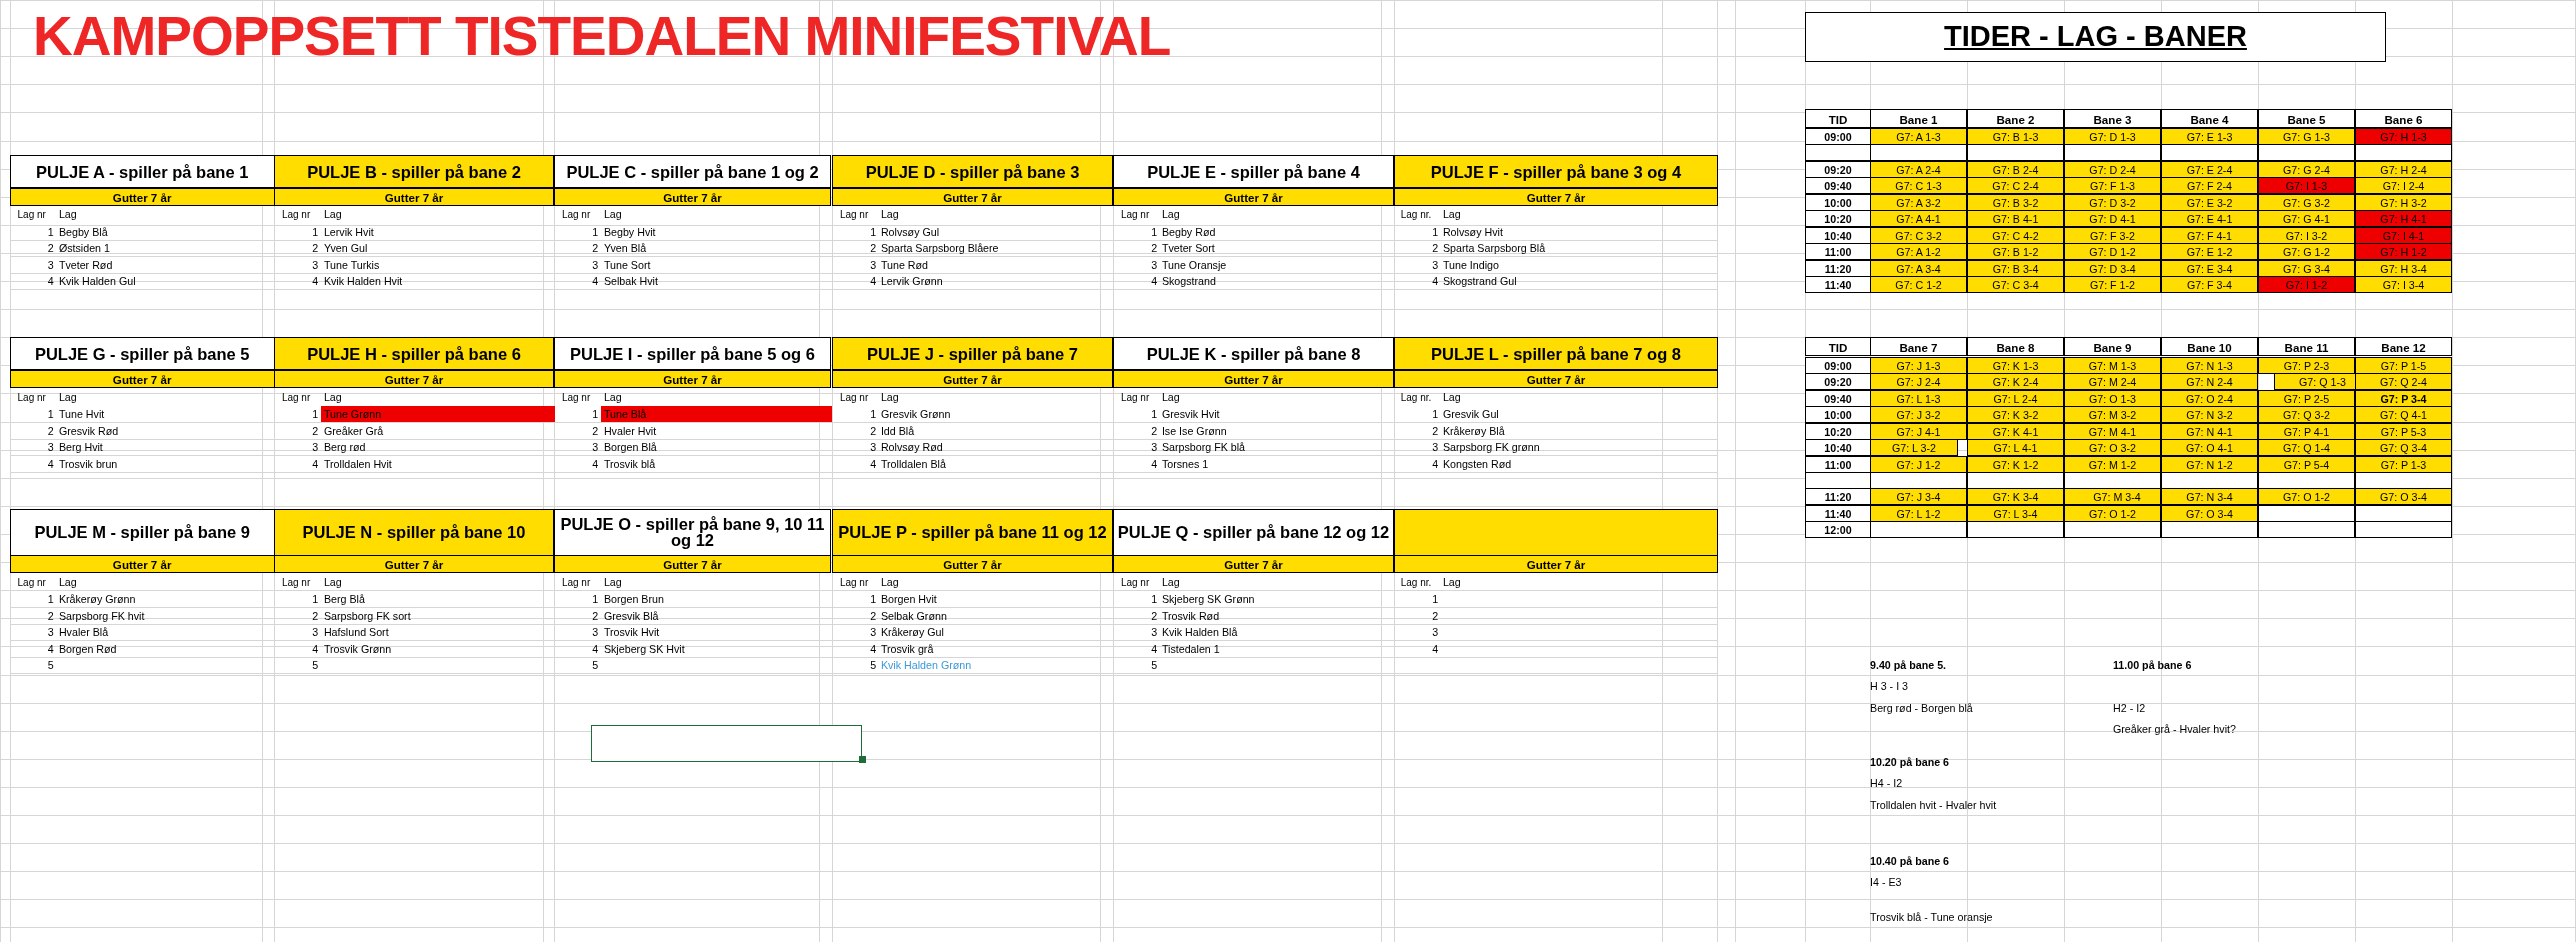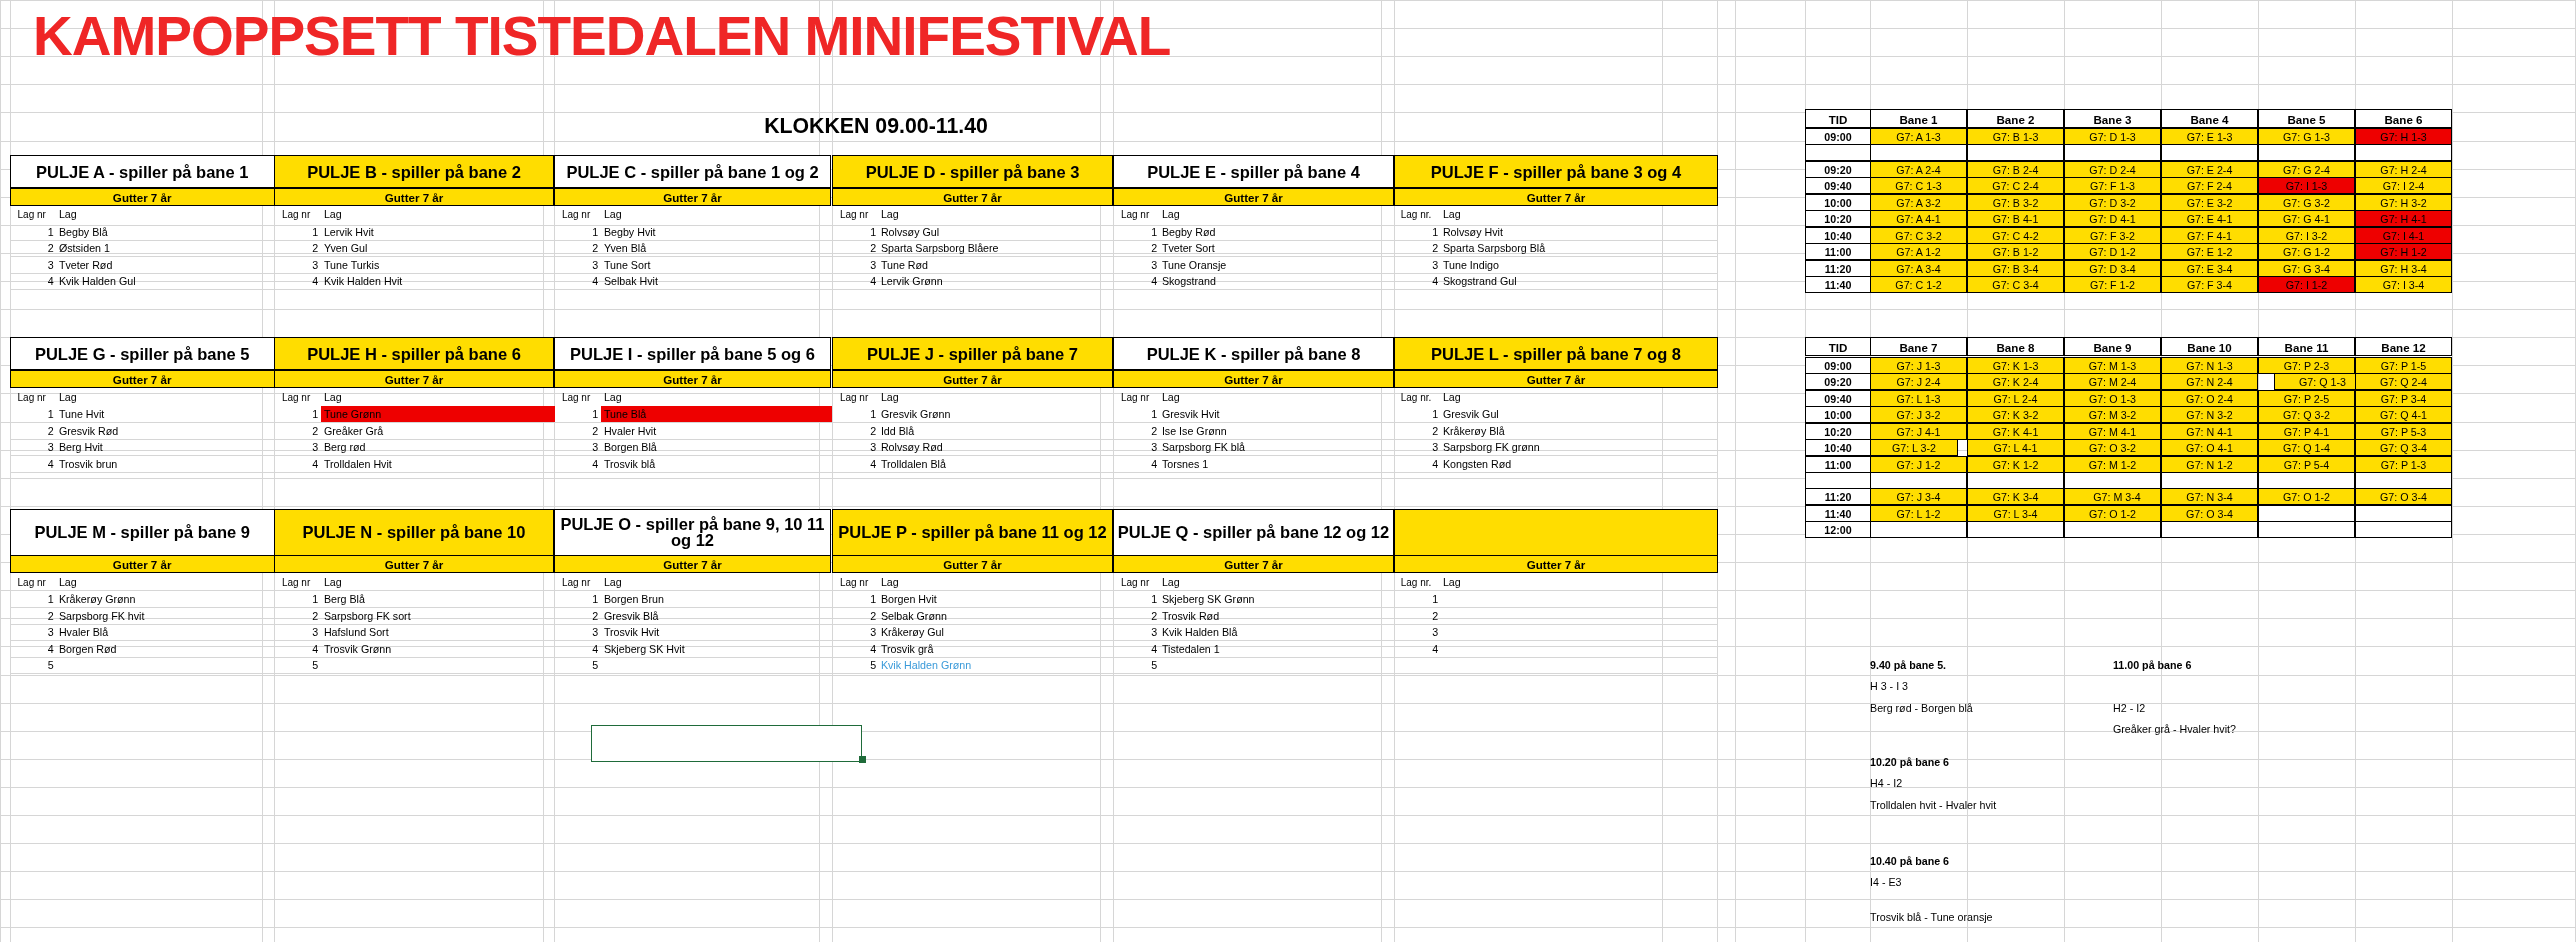--- a/index.html
+++ b/index.html
@@ -145,21 +145,20 @@
       <div class="h" style="top: 759px;"></div>
       <div class="h" style="top: 787px;"></div>
       <div class="h" style="top: 815px;"></div>
       <div class="h" style="top: 843px;"></div>
       <div class="h" style="top: 871px;"></div>
       <div class="h" style="top: 899px;"></div>
       <div class="h" style="top: 927px;"></div>
     </div>
 
   <div class="title">KAMPOPPSETT TISTEDALEN MINIFESTIVAL</div>
-  <div class="subtitle">KLOKKEN 09.00-11.40</div>
 
   <div id="pool-area">
       <div class="pool-head" style="left: 9.7px; top: 155px; width: 265px; height: 33px; line-height: 33px;">PULJE A - spiller på bane 1</div>
       <div class="pool-sub" style="left: 9.7px; top: 188px; width: 265px;">Gutter 7 år</div>
       <div class="lagnr-head" style="left: 9.7px; top: 206px; width: 47px;">Lag nr</div>
       <div class="lag-head" style="left: 56px; top: 206px; width: 218px;">Lag</div>
       <div class="row-num" style="left: 9.7px; top: 224px; width: 47px;">1</div>
       <div class="row-team" style="left: 56px; top: 224px; width: 218px;">Begby Blå</div>
       <div class="row-num" style="left: 9.7px; top: 240px; width: 47px;">2</div>
       <div class="row-team" style="left: 56px; top: 240px; width: 218px;">Østsiden 1</div>
@@ -378,20 +377,21 @@
       <div class="row-num" style="left: 1394px; top: 608px; width: 47px;">2</div>
       <div class="row-team" style="left: 1440px; top: 608px; width: 277px;"></div>
       <div class="row-num" style="left: 1394px; top: 624px; width: 47px;">3</div>
       <div class="row-team" style="left: 1440px; top: 624px; width: 277px;"></div>
       <div class="row-num" style="left: 1394px; top: 641px; width: 47px;">4</div>
       <div class="row-team" style="left: 1440px; top: 641px; width: 277px;"></div>
       <div class="row-num" style="left: 1394px; top: 657px; width: 47px;"></div>
       <div class="row-team" style="left: 1440px; top: 657px; width: 277px;"></div>
     </div>
 
+  <div class="rp-title">TIDER - LAG - BANER</div>
   <div id="sched-top">
       <div class="rp-cell hdr" style="left: 1805px; top: 109px; width: 66px; height: 19.4px; line-height: 19.4px;">TID</div>
       <div class="rp-cell hdr" style="left: 1870px; top: 109px; width: 97px; height: 19.4px; line-height: 19.4px;">Bane 1</div>
       <div class="rp-cell hdr" style="left: 1967px; top: 109px; width: 97px; height: 19.4px; line-height: 19.4px;">Bane 2</div>
       <div class="rp-cell hdr" style="left: 2064px; top: 109px; width: 97px; height: 19.4px; line-height: 19.4px;">Bane 3</div>
       <div class="rp-cell hdr" style="left: 2161px; top: 109px; width: 97px; height: 19.4px; line-height: 19.4px;">Bane 4</div>
       <div class="rp-cell hdr" style="left: 2258px; top: 109px; width: 97px; height: 19.4px; line-height: 19.4px;">Bane 5</div>
       <div class="rp-cell hdr" style="left: 2355px; top: 109px; width: 97px; height: 19.4px; line-height: 19.4px;">Bane 6</div>
       <div class="rp-cell tid" style="left: 1805px; top: 128px; width: 66px;">09:00</div>
       <div class="rp-cell" style="left: 1870px; top: 128px; width: 97px;">G7: A 1-3</div>
@@ -485,21 +485,21 @@
       <div class="rp-cell" style="left: 2064px; top: 373px; width: 97px;">G7: M 2-4</div>
       <div class="rp-cell" style="left: 2161px; top: 373px; width: 97px;">G7: N 2-4</div>
       <div class="rp-cell" style="left: 2258px; top: 373px; width: 97px; margin-left: 16px;">G7: Q 1-3</div>
       <div class="rp-cell" style="left: 2355px; top: 373px; width: 97px;">G7: Q 2-4</div>
       <div class="rp-cell tid" style="left: 1805px; top: 390px; width: 66px;">09:40</div>
       <div class="rp-cell" style="left: 1870px; top: 390px; width: 97px;">G7: L 1-3</div>
       <div class="rp-cell" style="left: 1967px; top: 390px; width: 97px;">G7: L 2-4</div>
       <div class="rp-cell" style="left: 2064px; top: 390px; width: 97px;">G7: O 1-3</div>
       <div class="rp-cell" style="left: 2161px; top: 390px; width: 97px;">G7: O 2-4</div>
       <div class="rp-cell" style="left: 2258px; top: 390px; width: 97px;">G7: P 2-5</div>
-      <div class="rp-cell" style="left: 2355px; top: 390px; width: 97px;">G7: P 3-4</div>
+      <div class="rp-cell" style="left: 2355px; top: 390px; width: 97px; font-weight: bold;">G7: P 3-4</div>
       <div class="rp-cell tid" style="left: 1805px; top: 406px; width: 66px;">10:00</div>
       <div class="rp-cell" style="left: 1870px; top: 406px; width: 97px;">G7: J 3-2</div>
       <div class="rp-cell" style="left: 1967px; top: 406px; width: 97px;">G7: K 3-2</div>
       <div class="rp-cell" style="left: 2064px; top: 406px; width: 97px;">G7: M 3-2</div>
       <div class="rp-cell" style="left: 2161px; top: 406px; width: 97px;">G7: N 3-2</div>
       <div class="rp-cell" style="left: 2258px; top: 406px; width: 97px;">G7: Q 3-2</div>
       <div class="rp-cell" style="left: 2355px; top: 406px; width: 97px;">G7: Q 4-1</div>
       <div class="rp-cell tid" style="left: 1805px; top: 423px; width: 66px;">10:20</div>
       <div class="rp-cell" style="left: 1870px; top: 423px; width: 97px;">G7: J 4-1</div>
       <div class="rp-cell" style="left: 1967px; top: 423px; width: 97px;">G7: K 4-1</div>

